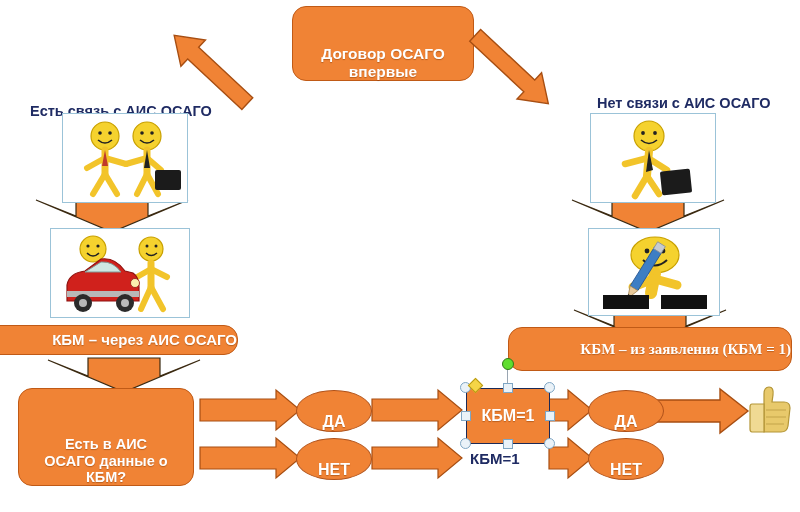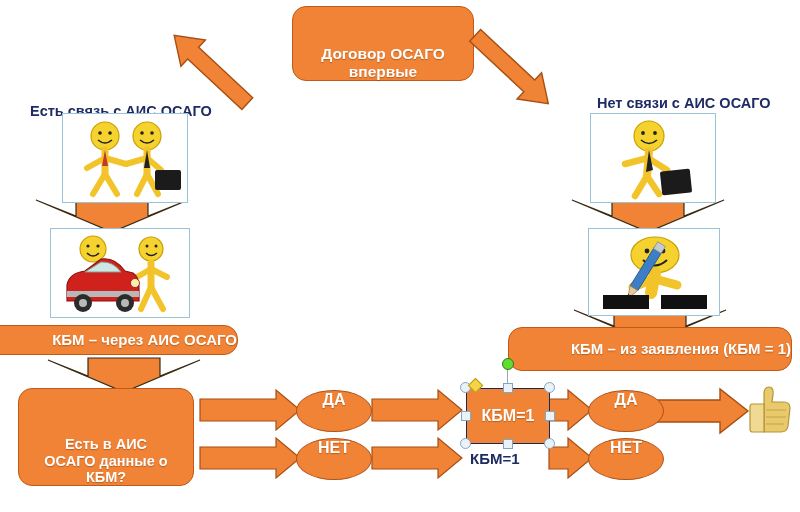--- a/index.html
+++ b/index.html
@@ -25,21 +25,21 @@
     font-weight:bold;
     text-shadow:0 1px 1px rgba(120,50,0,.45);
     line-height:1.12;
   }
   .orange-ellipse{
     position:absolute;
     background:#F08335;
     border:1px solid #B0521A;
     border-radius:50%;
     box-sizing:border-box;
-    display:flex;align-items:flex-start;justify-content:center;
+    display:flex;align-items:flex-end;justify-content:center;
     color:#FFFFFF;font-weight:bold;
     text-shadow:0 1px 1px rgba(120,50,0,.45);
   }
   .nav-label{
     position:absolute;
     color:#1F2B63;
     font-weight:bold;
     white-space:nowrap;
   }
   .pic-frame{
@@ -251,21 +251,21 @@
         <rect x="46" y="18" width="9" height="46" fill="#3D7EC4" stroke="#255390" stroke-width=".8"></rect>
         <rect x="46" y="12" width="9" height="8" fill="#C6CBD0" stroke="#8A9097" stroke-width=".8"></rect>
         <polygon points="46,64 55,64 50.5,76" fill="#E8C99A" stroke="#A98D5E" stroke-width=".8"></polygon>
         <polygon points="48.5,72 52.5,72 50.5,76" fill="#2B2B2B"></polygon>
       </g>
       <rect x="14" y="66" width="46" height="14" fill="#111"></rect>
       <rect x="72" y="66" width="46" height="14" fill="#111"></rect>
     </svg>
   </div>
 
-  <div class="orange-round" style="left:508px;top:327px;width:284px;height:44px;font-size:15px;">
+  <div class="orange-round" style="left:508px;top:327px;width:284px;height:44px;font-size:15px;font-family:Liberation Serif, serif;">
     <span>КБМ – из заявления (КБМ = 1)</span>
   </div>
 
   <div class="sel-box" style="left:466px;top:388px;width:84px;height:56px;font-size:16px;">
     <span>КБМ=1</span>
   </div>
 
   <div class="h-rotline" style="left:507px;top:366px;height:22px;"></div>
   <div class="h-rotate" style="left:502px;top:358px;"></div>
 

